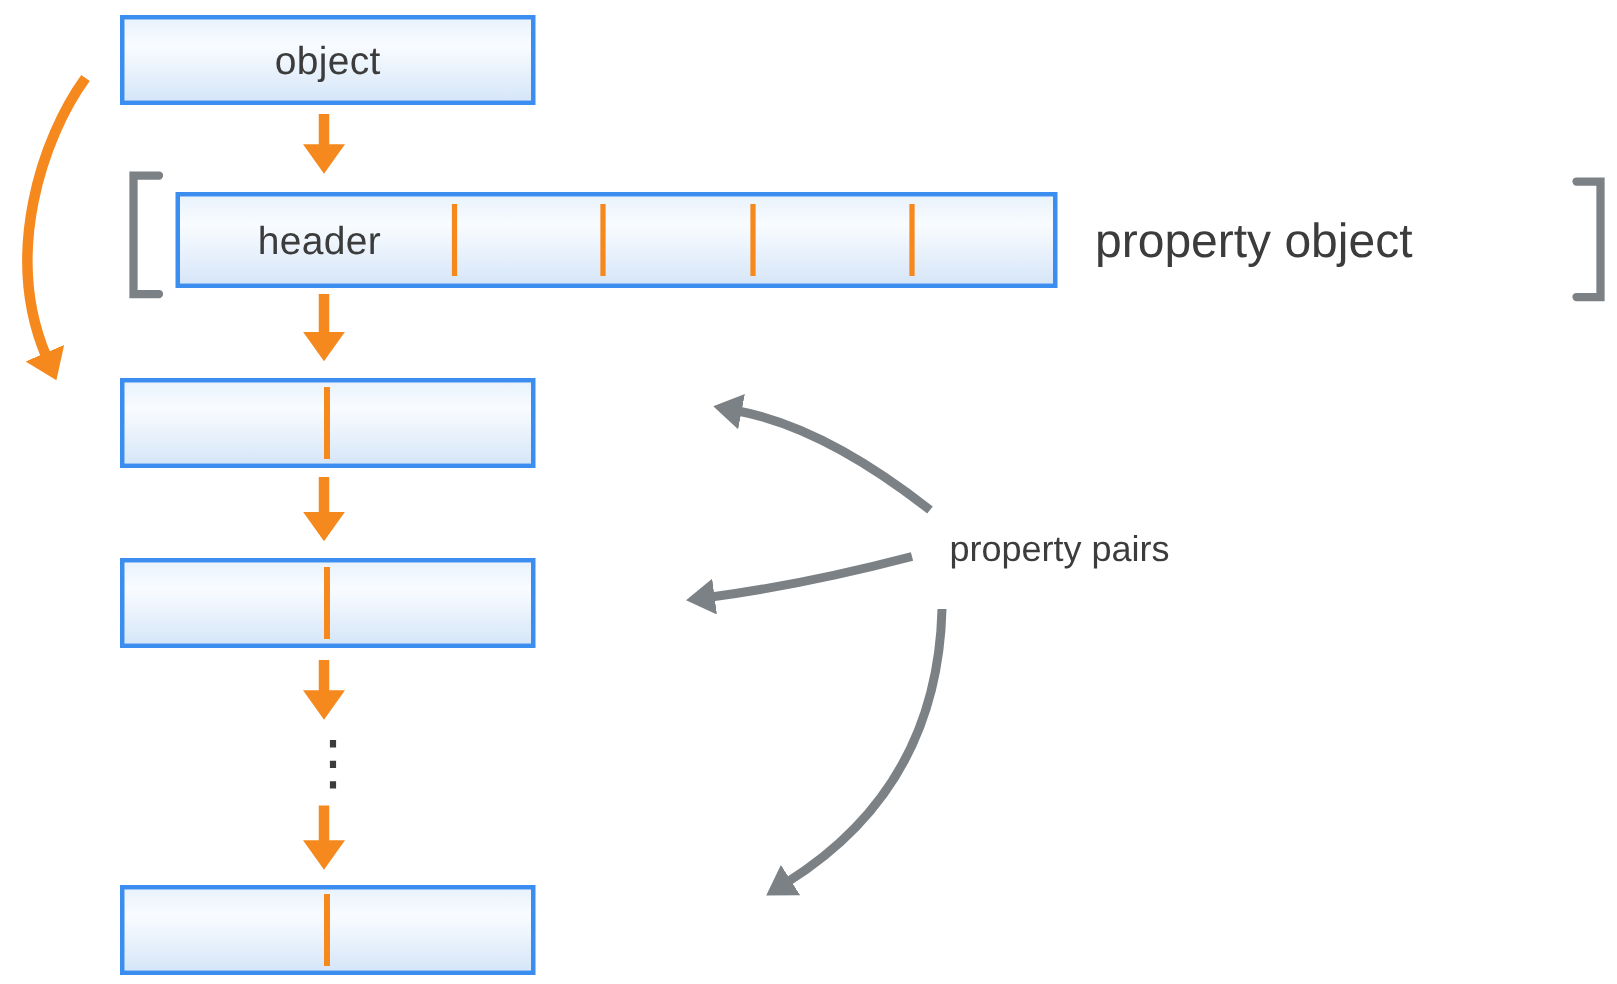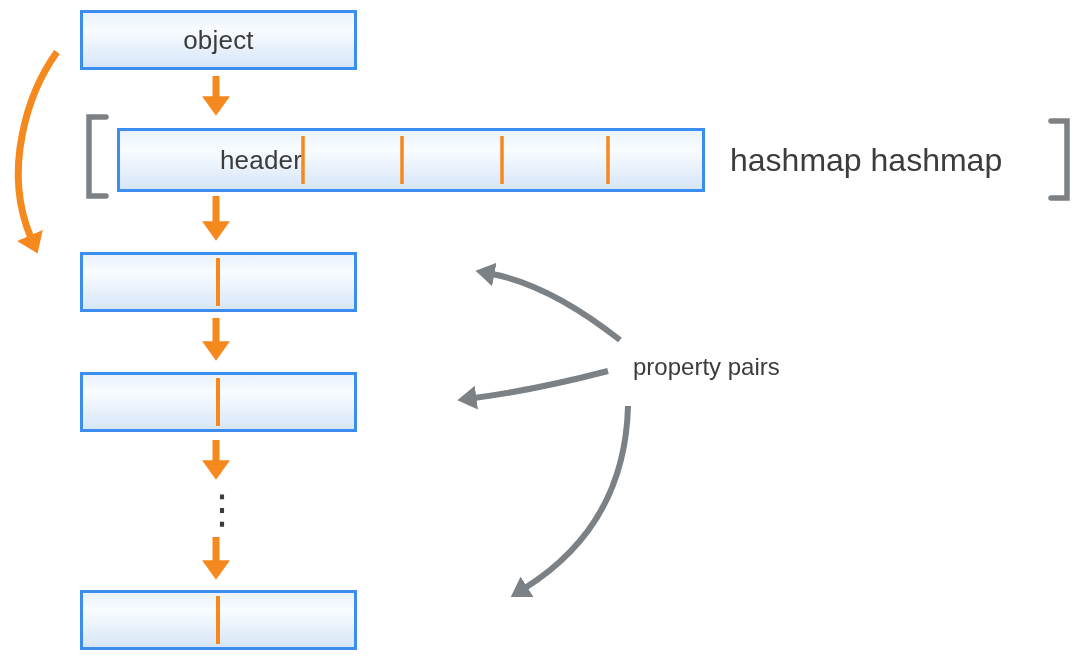--- a/index.html
+++ b/index.html
@@ -73,30 +73,30 @@
 </head>
 <body>
 
 <div id="stage">
 
   <div class="box" style="left:80px; top:10px; width:277px; height:60px;">
     <span class="box-label" style="left:0; right:0;">object</span>
   </div>
 
   <div class="box" style="left:117px; top:128px; width:588px; height:64px;">
-    <span class="box-label" style="left:0; width:186px;padding-left:48px;">header</span>
+    <span class="box-label" style="left:0; width:186px;">header</span>
   </div>
 
   <div class="box" style="left:80px; top:252px; width:277px; height:60px;"></div>
 
   <div class="box" style="left:80px; top:372px; width:277px; height:60px;"></div>
 
   <div class="box" style="left:80px; top:590px; width:277px; height:60px;"></div>
 
-  <div class="annotation" id="hashmap-annotation">hashmap hashmap</div>
+  <div class="annotation" id="hashmap-annotation">property object</div>
 
   <div class="annotation" id="pairs-annotation">property pairs</div>
 
   <div id="ellipsis">⋮</div>
 
   <svg id="overlay" viewBox="0 0 1078 656">
     <defs>
       <marker id="mOrange" markerUnits="strokeWidth" markerWidth="4" markerHeight="4" viewBox="0 0 10 10" refX="1" refY="5" orient="auto">
         <path d="M0 0 L7 5 L0 10 Z" fill="#f6891e"></path>
       </marker>

